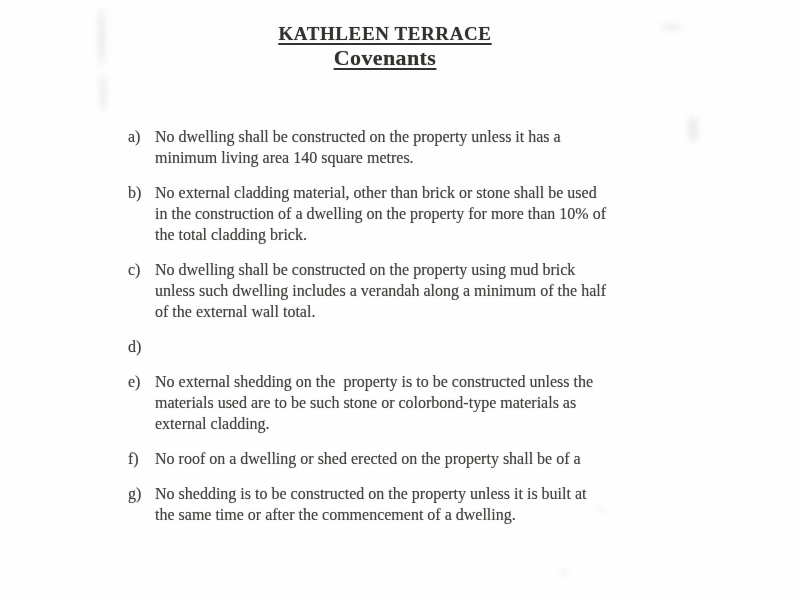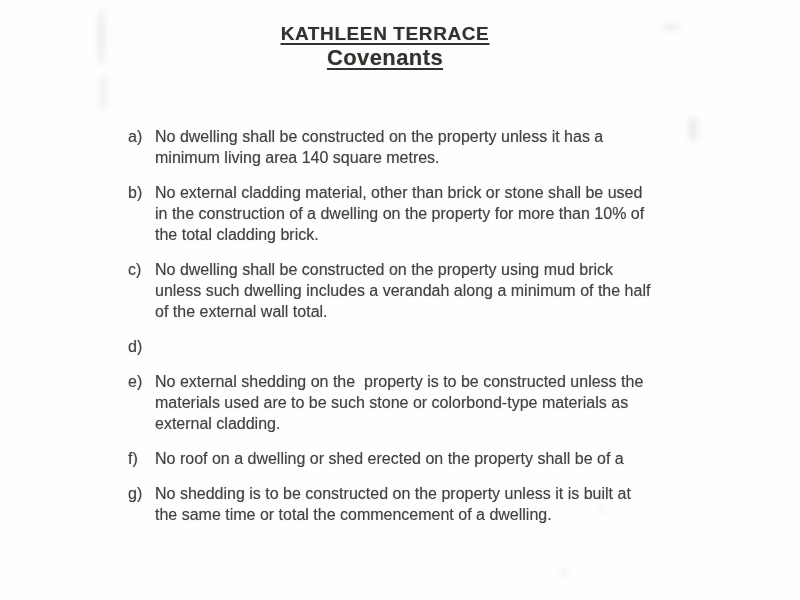--- a/index.html
+++ b/index.html
@@ -10,21 +10,21 @@
   * { margin: 0; padding: 0; box-sizing: border-box; }
   html, body {
     width: 800px; height: 600px;
     background: var(--paper);
     overflow: hidden;
   }
   .doc-page {
     position: relative;
     width: 800px; height: 600px;
     background: var(--paper);
-    font-family: Liberation Sans, sans-serif;
+    font-family: Liberation Serif, serif;
     color: var(--ink);
   }
   
   .doc-page { text-shadow: 0 0 1px rgba(90, 87, 82, 0.55); }
 
   .doc-header {
     text-align: center;
     padding-top: 22px;
     padding-right: 30px; 
   }
@@ -156,18 +156,18 @@
       <span class="covenant-marker">f)</span>
       <span class="covenant-body">
         <span class="covenant-line">No roof on a dwelling or shed erected on the property shall be of a</span>
       </span>
     </div>
 
     <div class="covenant-item">
       <span class="covenant-marker">g)</span>
       <span class="covenant-body">
         <span class="covenant-line">No shedding is to be constructed on the property unless it is built at</span>
-        <span class="covenant-line">the same time or total the commencement of a dwelling.</span>
+        <span class="covenant-line">the same time or after the commencement of a dwelling.</span>
       </span>
     </div>
 
   </div>
 </div>
 
 </body></html>

